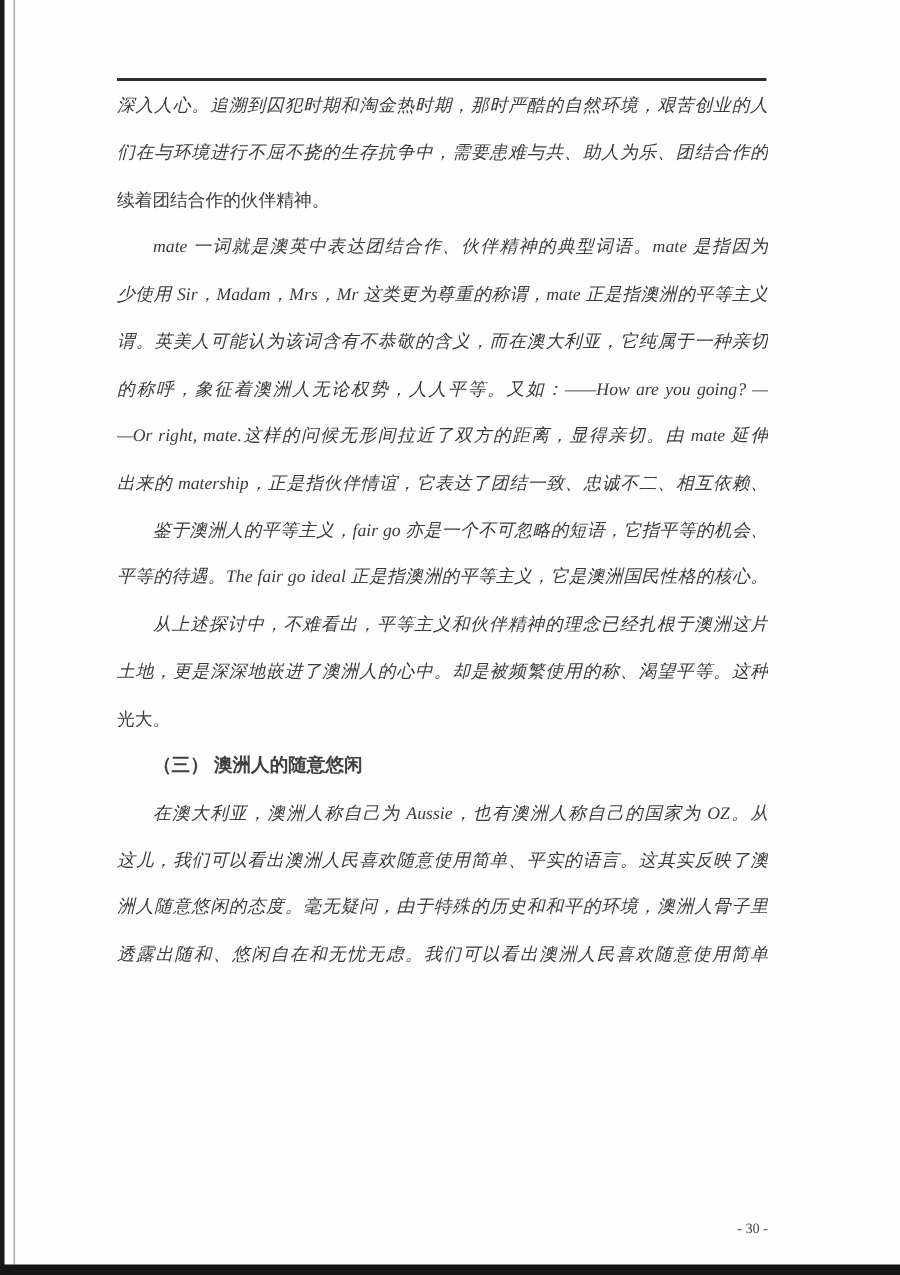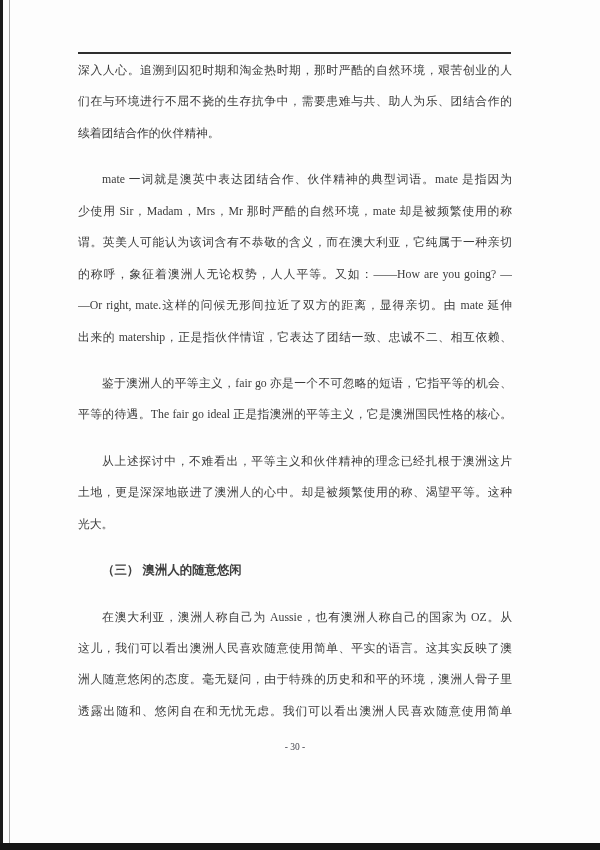--- a/index.html
+++ b/index.html
@@ -20,48 +20,48 @@
   .header-rule { position: absolute; left: 78px; top: 52px; width: 433px; height: 2px; background: #2e2e2e; }
 
   
   .doc-body { position: absolute; left: 78px; top: 55px; width: 434px; }
   .line {
     height: 31.45px; line-height: 31.45px;
     font-size: 11.8px; color: #3b3b3b;
     text-align: justify; text-align-last: left;
     overflow: hidden;
   }
-  .line.fill   { text-align-last: justify; }
-  .line.indent { text-indent: 24px; margin-top: 15px; }
+  .line.fill   { text-align-last: justify; font-style: italic; }
+  .line.indent { text-indent: 24px; }
   .line.heading {
     font-weight: 700; color: #404040; font-size: 12.4px;
     font-family: "Liberation Sans", "DejaVu Sans", sans-serif;
   }
 
   
   .footer {
-    position: absolute; left: 78px; top: 739px; width: 434px; height: 16px;
-    line-height: 16px; text-align: center;
+    position: absolute; left: 78px; top: 812px; width: 434px; height: 16px;
+    line-height: 16px; text-align: right;
     font-size: 9.5px; color: #45454e;
   }
 </style>
 </head>
 <body>
 
 <div class="page">
   <div class="edge-left"></div>
   <div class="edge-line"></div>
   <div class="header-rule"></div>
 
   <div class="doc-body">
       <div class="line fill">深入人心。追溯到囚犯时期和淘金热时期，那时严酷的自然环境，艰苦创业的人</div>
       <div class="line fill">们在与环境进行不屈不挠的生存抗争中，需要患难与共、助人为乐、团结合作的</div>
       <div class="line">续着团结合作的伙伴精神。</div>
       <div class="line fill indent">mate 一词就是澳英中表达团结合作、伙伴精神的典型词语。mate 是指因为</div>
-      <div class="line fill">少使用 Sir，Madam，Mrs，Mr 那时严酷的自然环境，mate 却是被频繁使用的称</div>
+      <div class="line fill">少使用 Sir，Madam，Mrs，Mr 这类更为尊重的称谓，mate 正是指澳洲的平等主义</div>
       <div class="line fill">谓。英美人可能认为该词含有不恭敬的含义，而在澳大利亚，它纯属于一种亲切</div>
       <div class="line fill">的称呼，象征着澳洲人无论权势，人人平等。又如：——How are you going? —</div>
       <div class="line fill">—Or right, mate.这样的问候无形间拉近了双方的距离，显得亲切。由 mate 延伸</div>
       <div class="line fill">出来的 matership，正是指伙伴情谊，它表达了团结一致、忠诚不二、相互依赖、</div>
       <div class="line fill indent">鉴于澳洲人的平等主义，fair go 亦是一个不可忽略的短语，它指平等的机会、</div>
       <div class="line fill">平等的待遇。The fair go ideal 正是指澳洲的平等主义，它是澳洲国民性格的核心。</div>
       <div class="line fill indent">从上述探讨中，不难看出，平等主义和伙伴精神的理念已经扎根于澳洲这片</div>
       <div class="line fill">土地，更是深深地嵌进了澳洲人的心中。却是被频繁使用的称、渴望平等。这种</div>
       <div class="line">光大。</div>
       <div class="line indent heading">（三） 澳洲人的随意悠闲</div>

